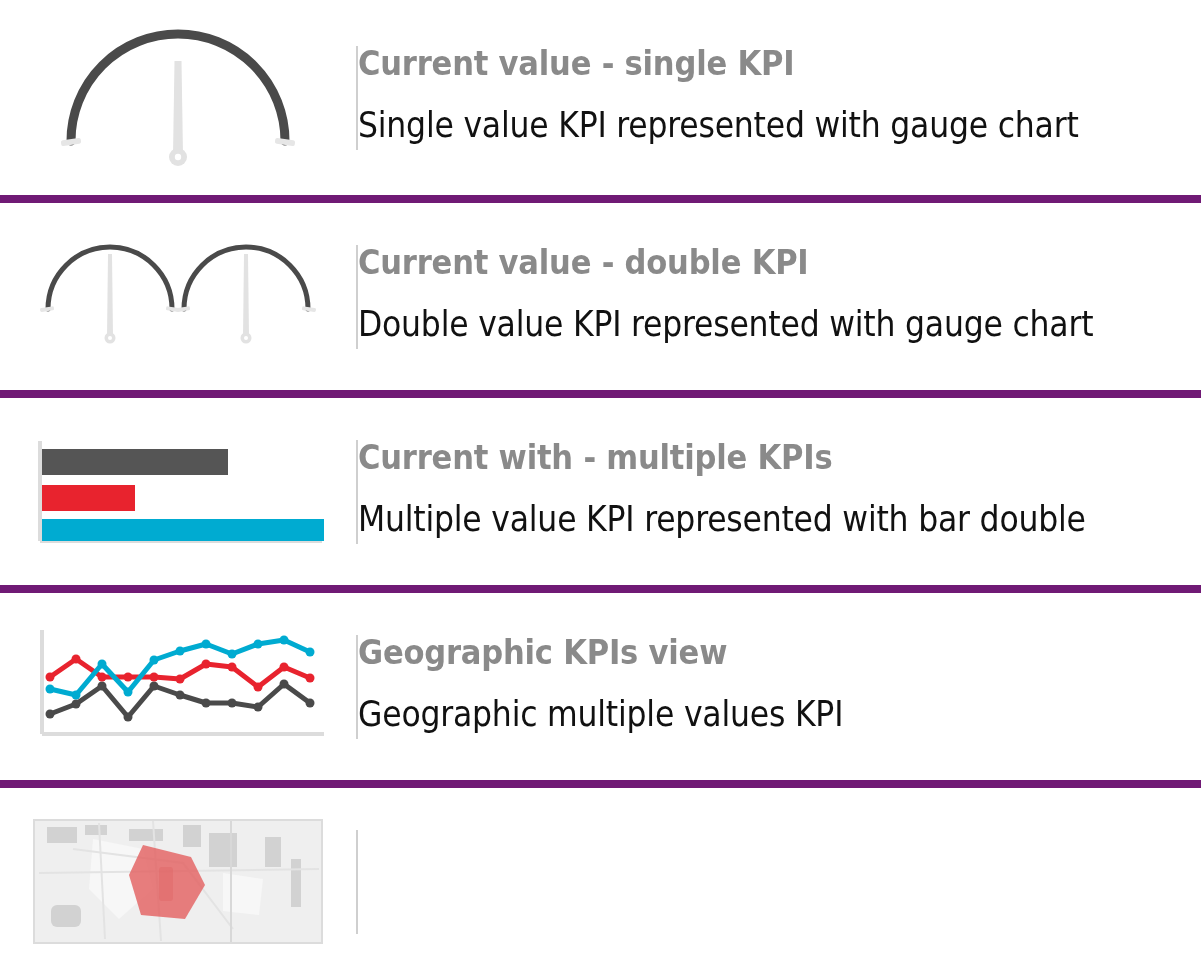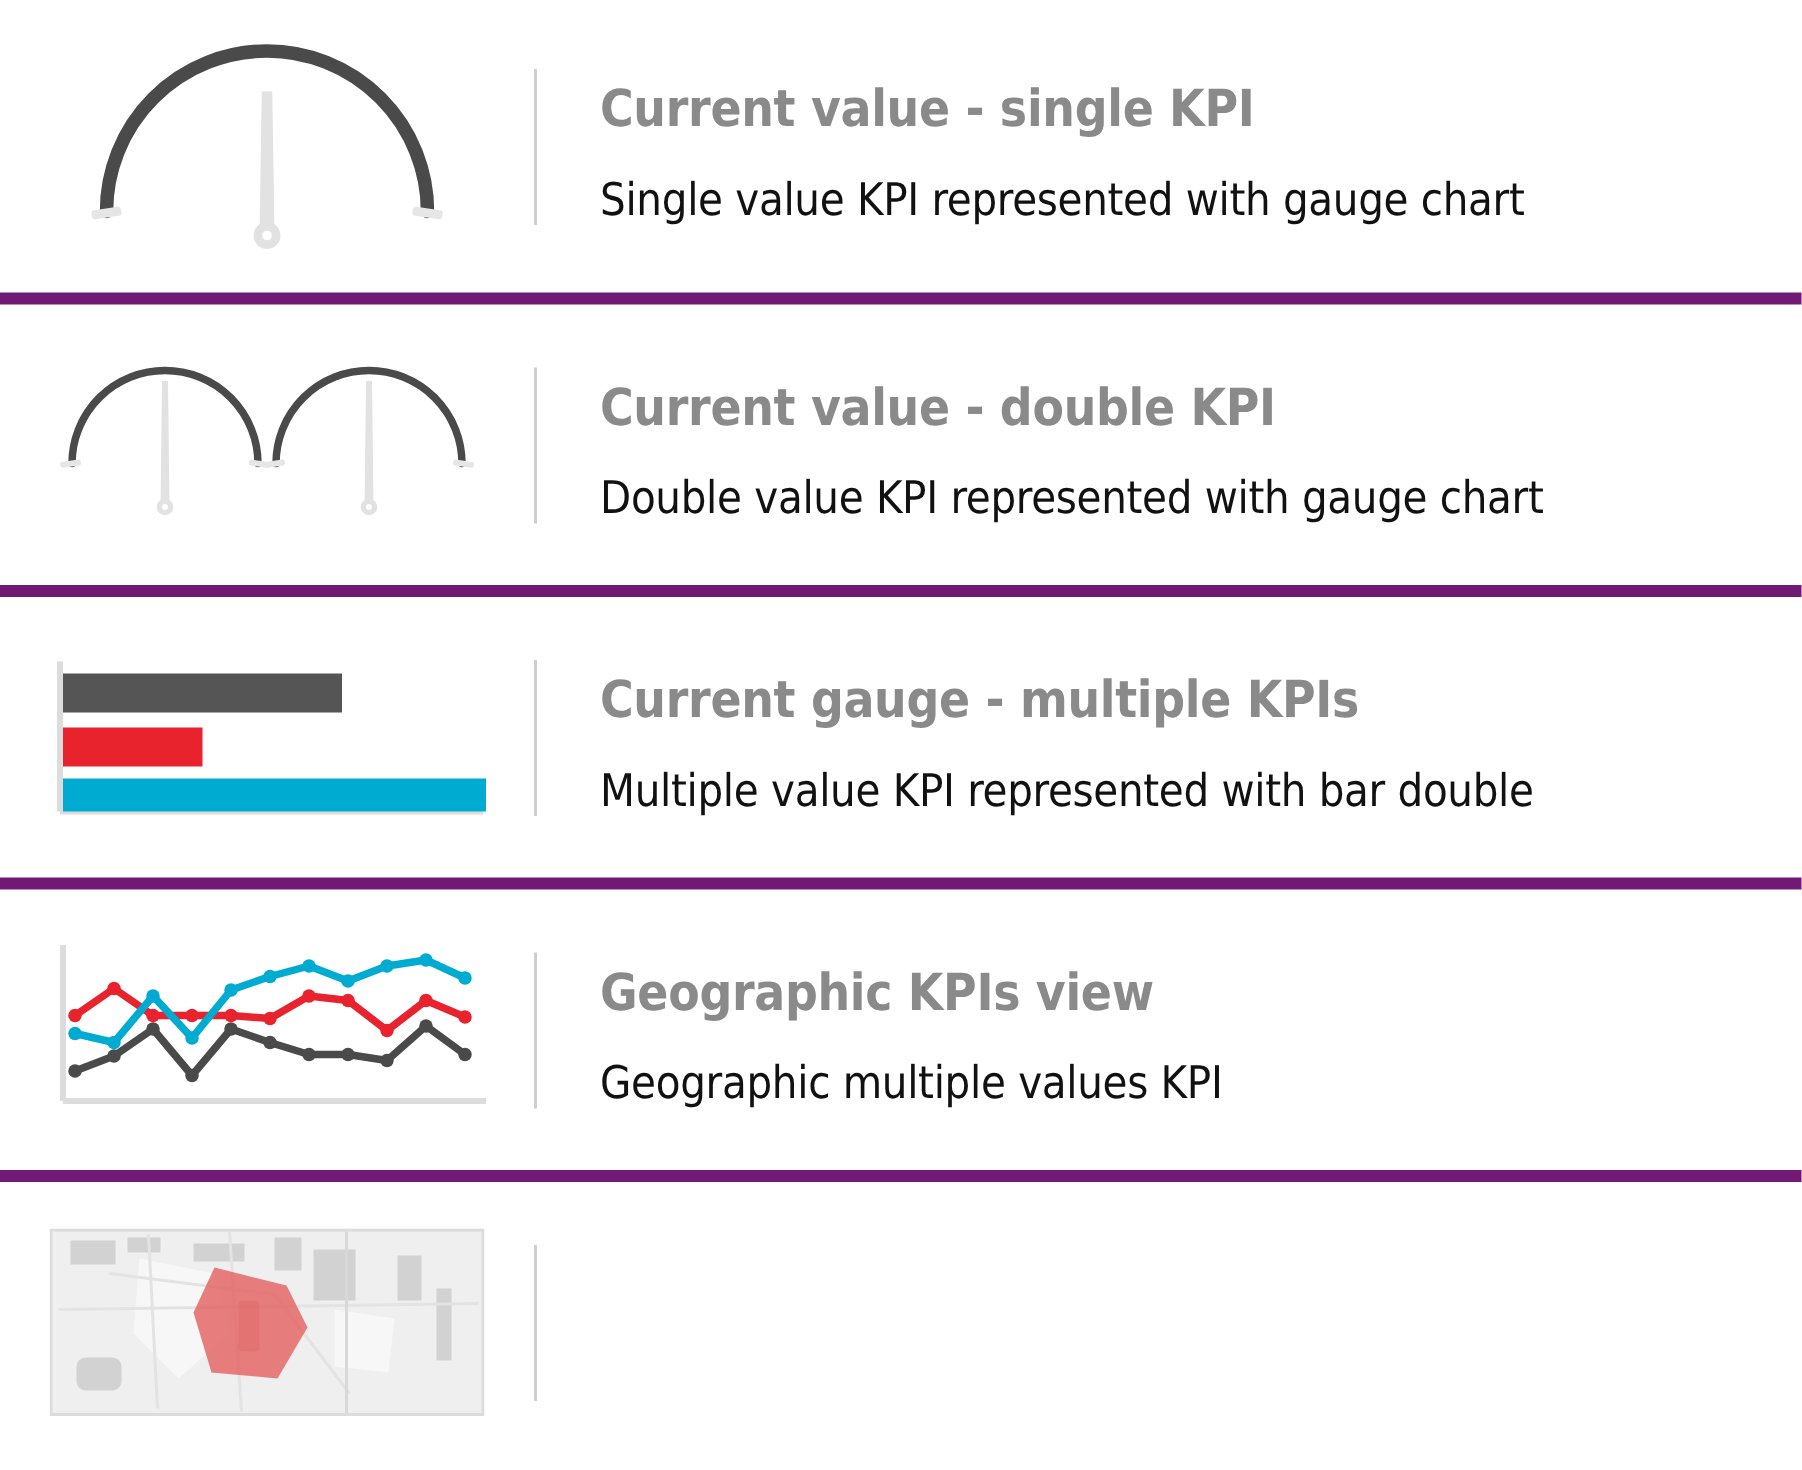--- a/index.html
+++ b/index.html
@@ -39,39 +39,38 @@
     box-sizing: border-box;
   }
   .thumb svg { display: block; }
   .vsep {
     width: 2px;
     height: 104px;
     background: #cfcfcf;
     flex: 0 0 2px;
   }
   .texts {
-    padding-left: 42px;
     display: flex;
     flex-direction: column;
-    justify-content: flex-end;
+    justify-content: flex-start;
     height: 104px;
   }
   .title {
     font-family: "DejaVu Sans Condensed", "Liberation Sans Narrow", "Liberation Sans", sans-serif;
     font-size: 34px;
     font-weight: 700;
     color: #8a8a8a;
     letter-spacing: -0.2px;
     line-height: 1.05;
     white-space: nowrap;
   }
   .desc {
     margin-top: 26px;
     font-family: "DejaVu Sans Condensed", "Liberation Sans Narrow", "Liberation Sans", sans-serif;
-    font-size: 30px;
+    font-size: 35px;
     font-weight: 400;
     color: #111111;
     letter-spacing: -0.2px;
     line-height: 1.05;
     white-space: nowrap;
   }
 </style>
 </head>
 <body>
 
@@ -128,21 +127,21 @@
       <svg width="300" height="130" viewBox="0 0 300 130">
         <line x1="12" y1="14" x2="12" y2="114" stroke="#dcdcdc" stroke-width="4"></line>
         <line x1="12" y1="114" x2="294" y2="114" stroke="#dcdcdc" stroke-width="4"></line>
         <rect x="14" y="22" width="186" height="26" fill="#555555"></rect>
         <rect x="14" y="58" width="93" height="26" fill="#e8232e"></rect>
         <rect x="14" y="92" width="282" height="22" fill="#00abd1"></rect>
       </svg>
     </div>
     <div class="vsep"></div>
     <div class="texts">
-      <div class="title">Current gauge - multiple KPIs</div>
+      <div class="title">Current with - multiple KPIs</div>
       <div class="desc">Multiple value KPI represented with bar double</div>
     </div>
   </div>
 
   <div class="row">
     <div class="thumb">
       <svg width="300" height="130" viewBox="0 0 300 130">
         <line x1="14" y1="8" x2="14" y2="112" stroke="#dcdcdc" stroke-width="4"></line>
         <line x1="14" y1="112" x2="296" y2="112" stroke="#dcdcdc" stroke-width="4"></line>
         <g id="l-gray" fill="none" stroke="#4a4a4a" stroke-width="5" stroke-linejoin="round" stroke-linecap="round">

